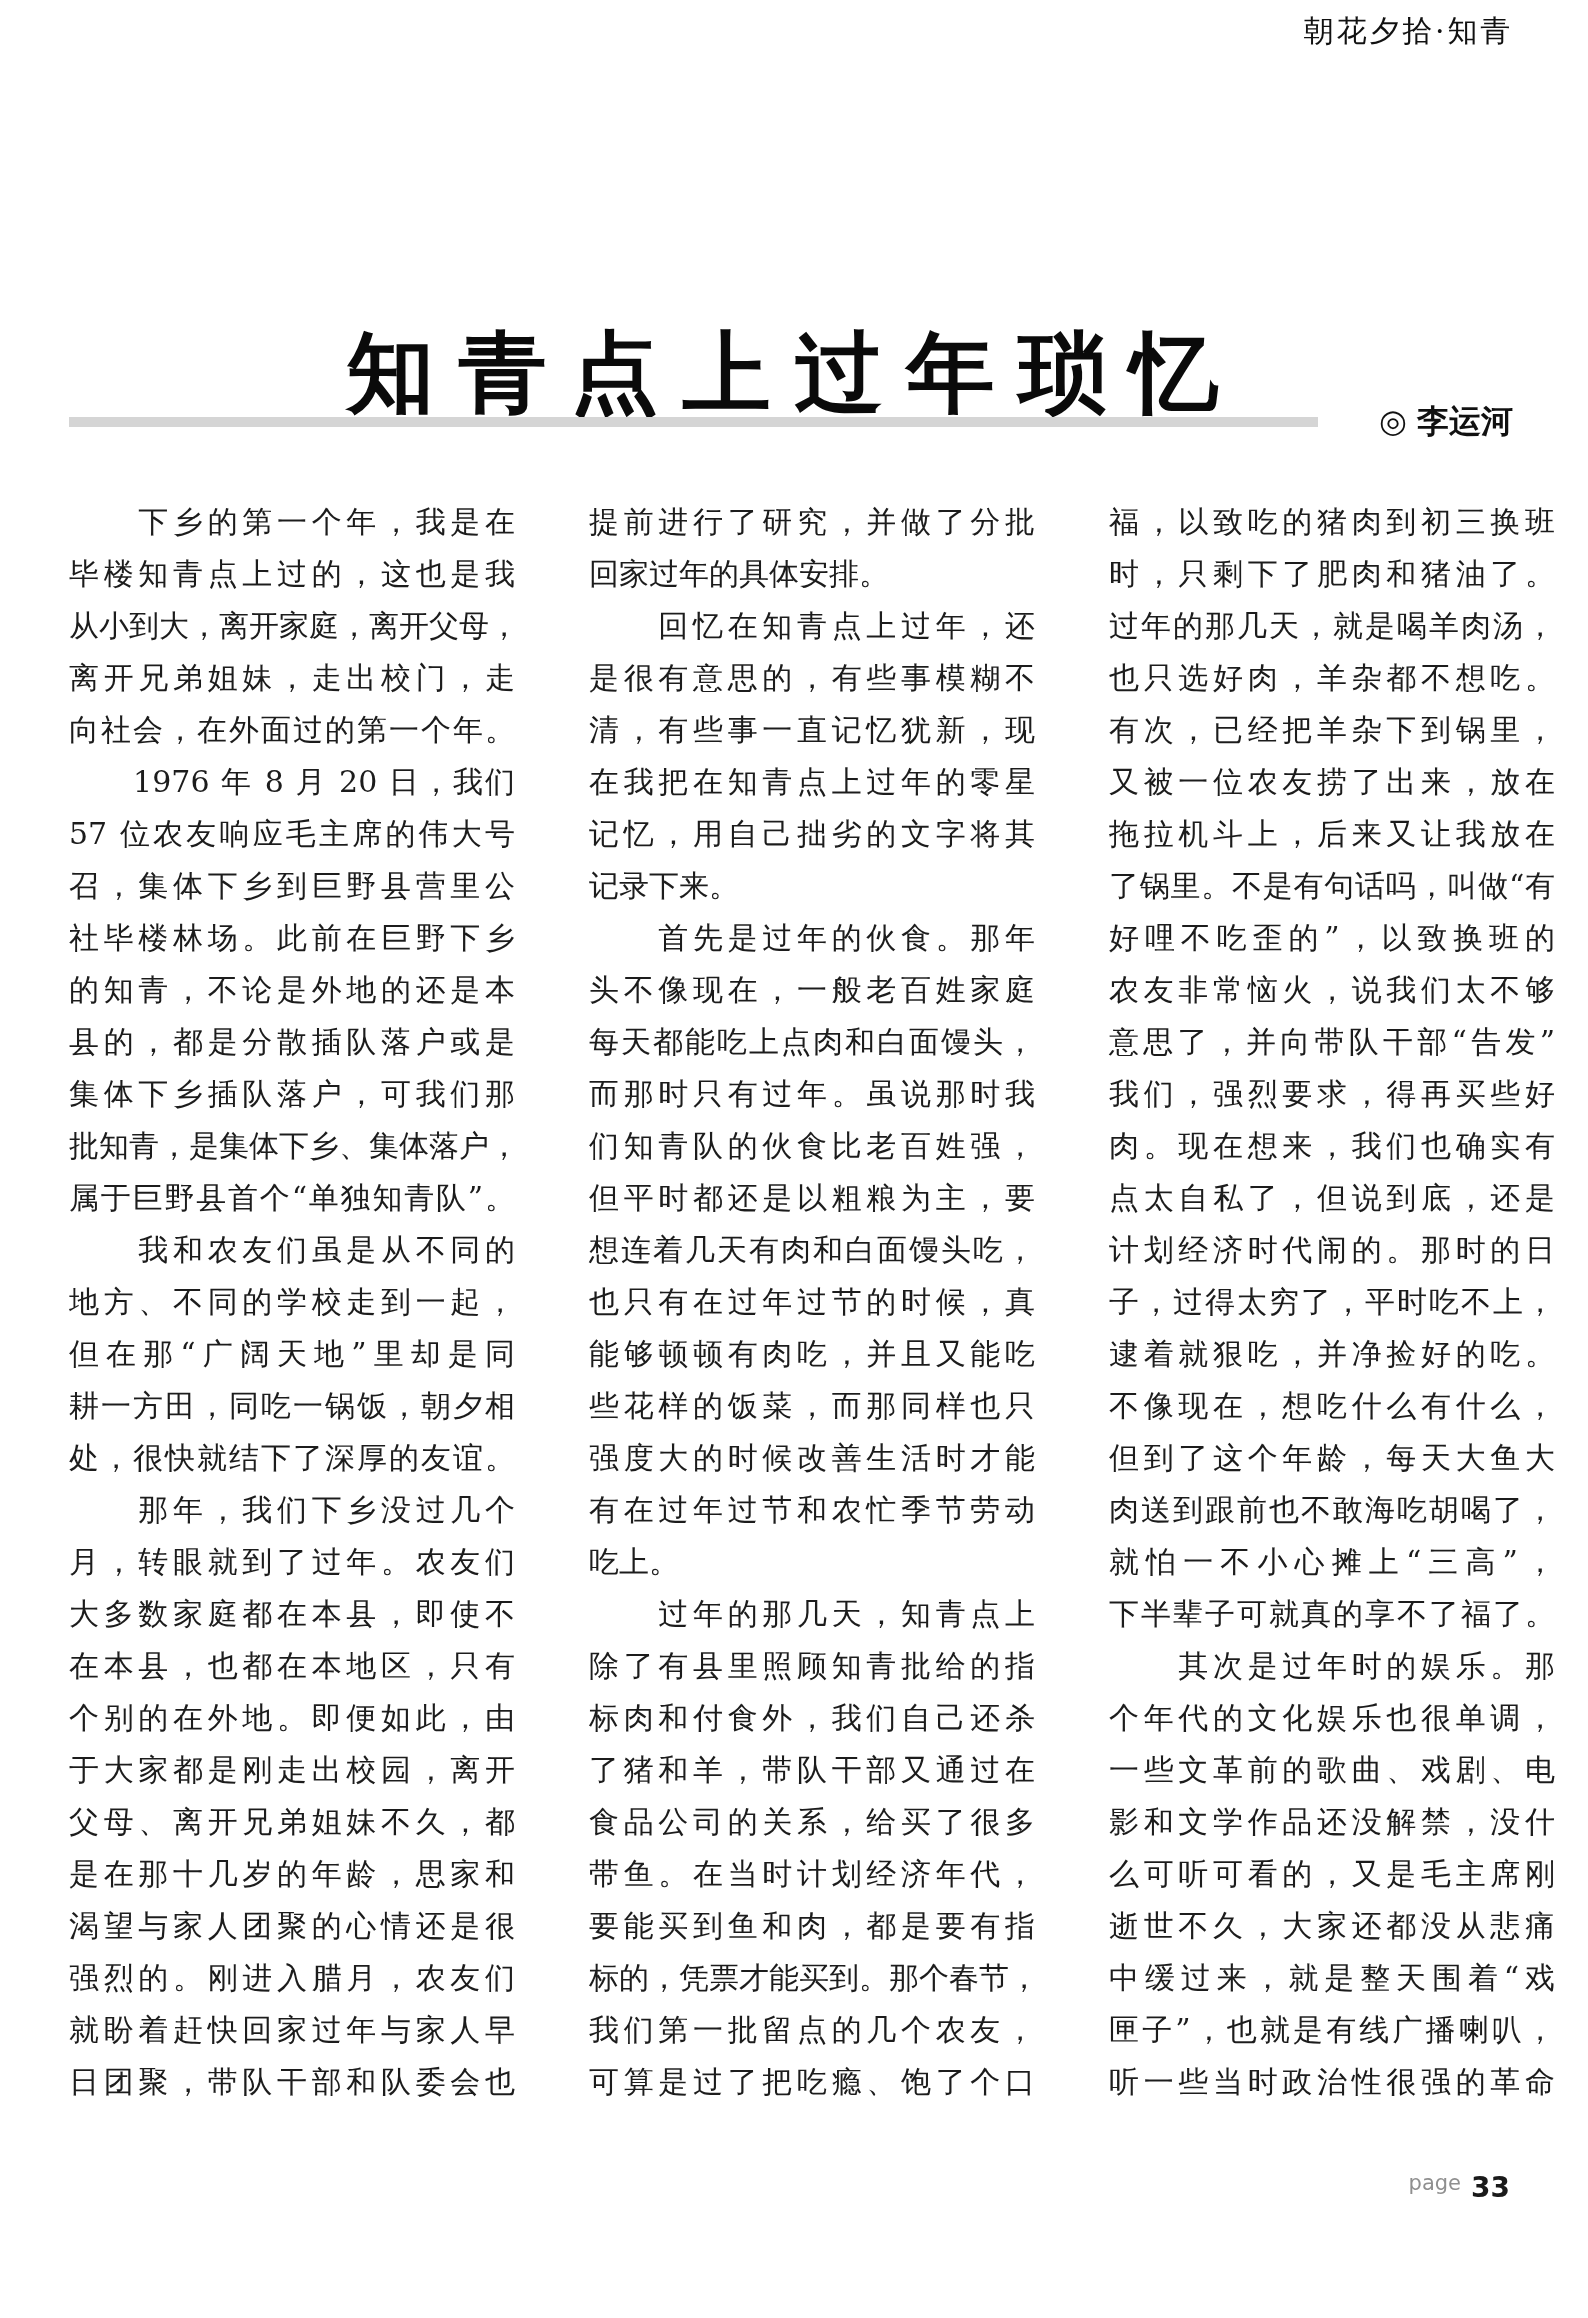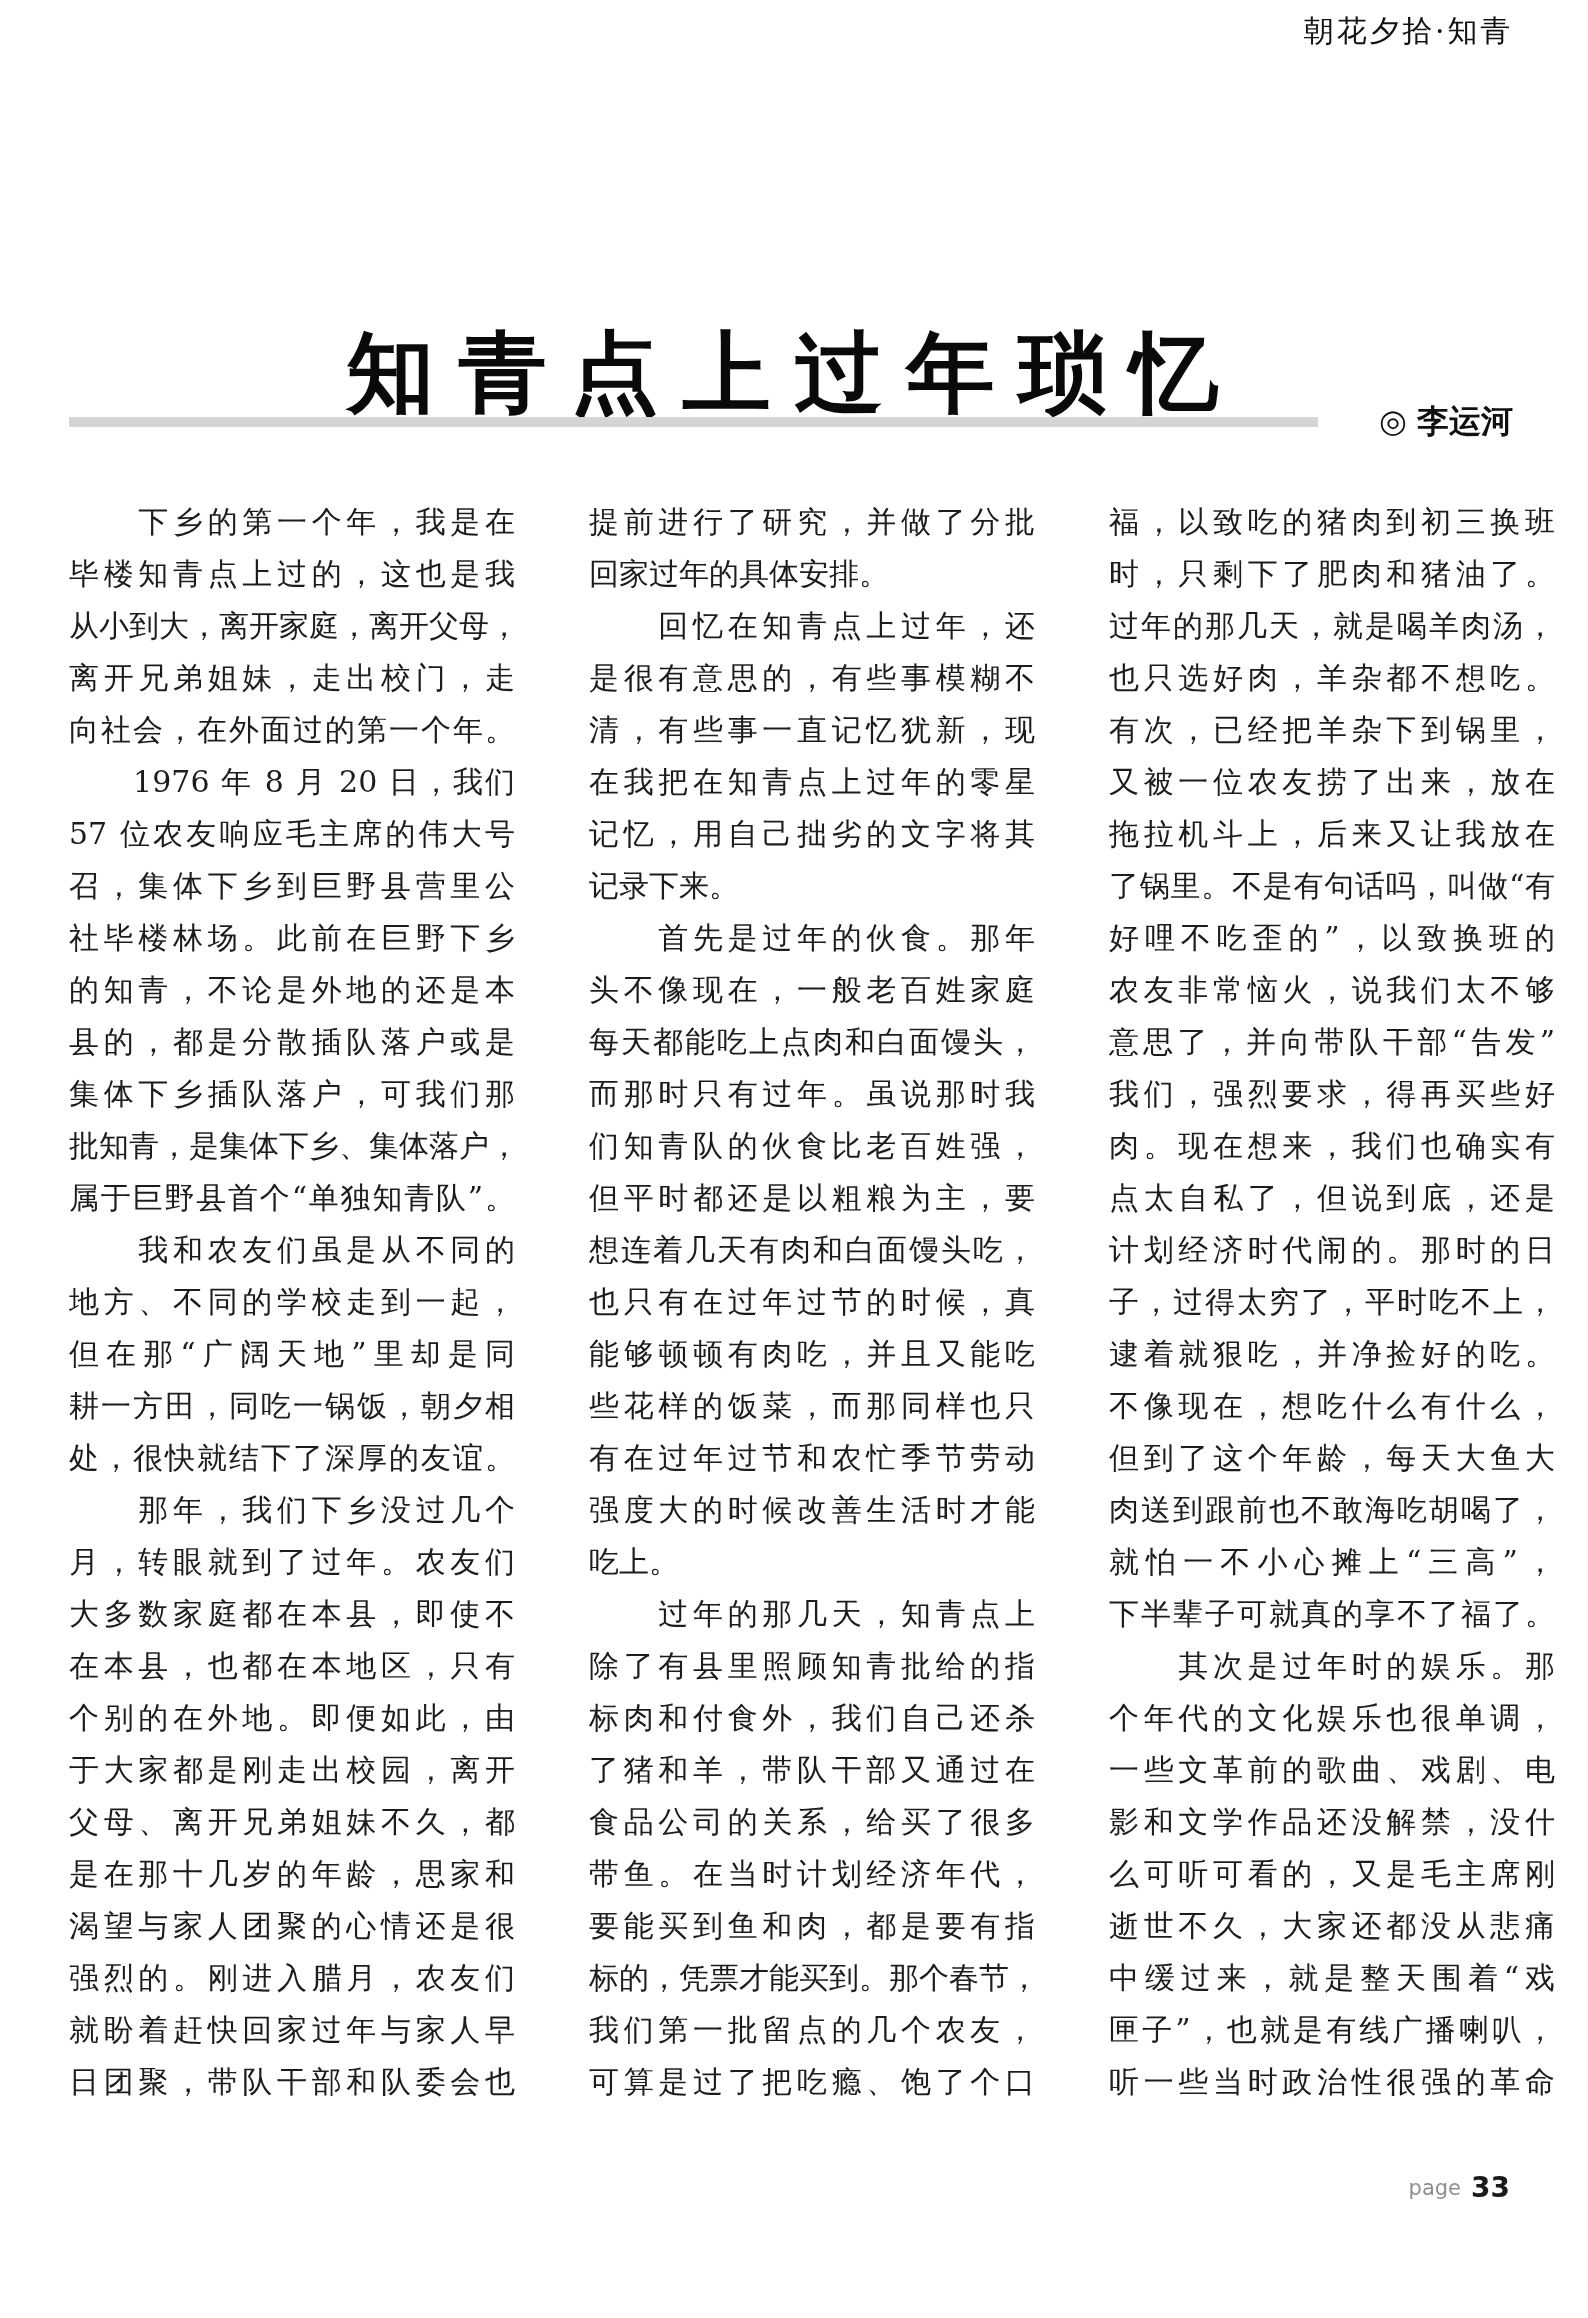--- a/index.html
+++ b/index.html
@@ -80,21 +80,21 @@
   }
   .line.flush {
     text-align: right;
     text-align-last: left;
   }
   .footer {
     position: absolute;
     top: 2171px;
     right: 79px;
     display: flex;
-    align-items: center;
+    align-items: flex-start;
     font-family: "DejaVu Sans", sans-serif;
   }
   .footer .page-word {
     font-size: 21px;
     color: #8f8f8f;
     margin-right: 10px;
   }
   .footer .page-num {
     font-size: 28px;
     font-weight: 700;
@@ -163,22 +163,22 @@
         <div class="line">　　首先是过年的伙食。那年</div>
         <div class="line">头不像现在，一般老百姓家庭</div>
         <div class="line">每天都能吃上点肉和白面馒头，</div>
         <div class="line">而那时只有过年。虽说那时我</div>
         <div class="line">们知青队的伙食比老百姓强，</div>
         <div class="line">但平时都还是以粗粮为主，要</div>
         <div class="line">想连着几天有肉和白面馒头吃，</div>
         <div class="line">也只有在过年过节的时候，真</div>
         <div class="line">能够顿顿有肉吃，并且又能吃</div>
         <div class="line">些花样的饭菜，而那同样也只</div>
+        <div class="line">强度大的时候改善生活时才能</div>
         <div class="line">有在过年过节和农忙季节劳动</div>
-        <div class="line">强度大的时候改善生活时才能</div>
         <div class="line flush">吃上。</div>
         <div class="line">　　过年的那几天，知青点上</div>
         <div class="line">除了有县里照顾知青批给的指</div>
         <div class="line">标肉和付食外，我们自己还杀</div>
         <div class="line">了猪和羊，带队干部又通过在</div>
         <div class="line">食品公司的关系，给买了很多</div>
         <div class="line">带鱼。在当时计划经济年代，</div>
         <div class="line">要能买到鱼和肉，都是要有指</div>
         <div class="line">标的，凭票才能买到。那个春节，</div>
         <div class="line">我们第一批留点的几个农友，</div>

